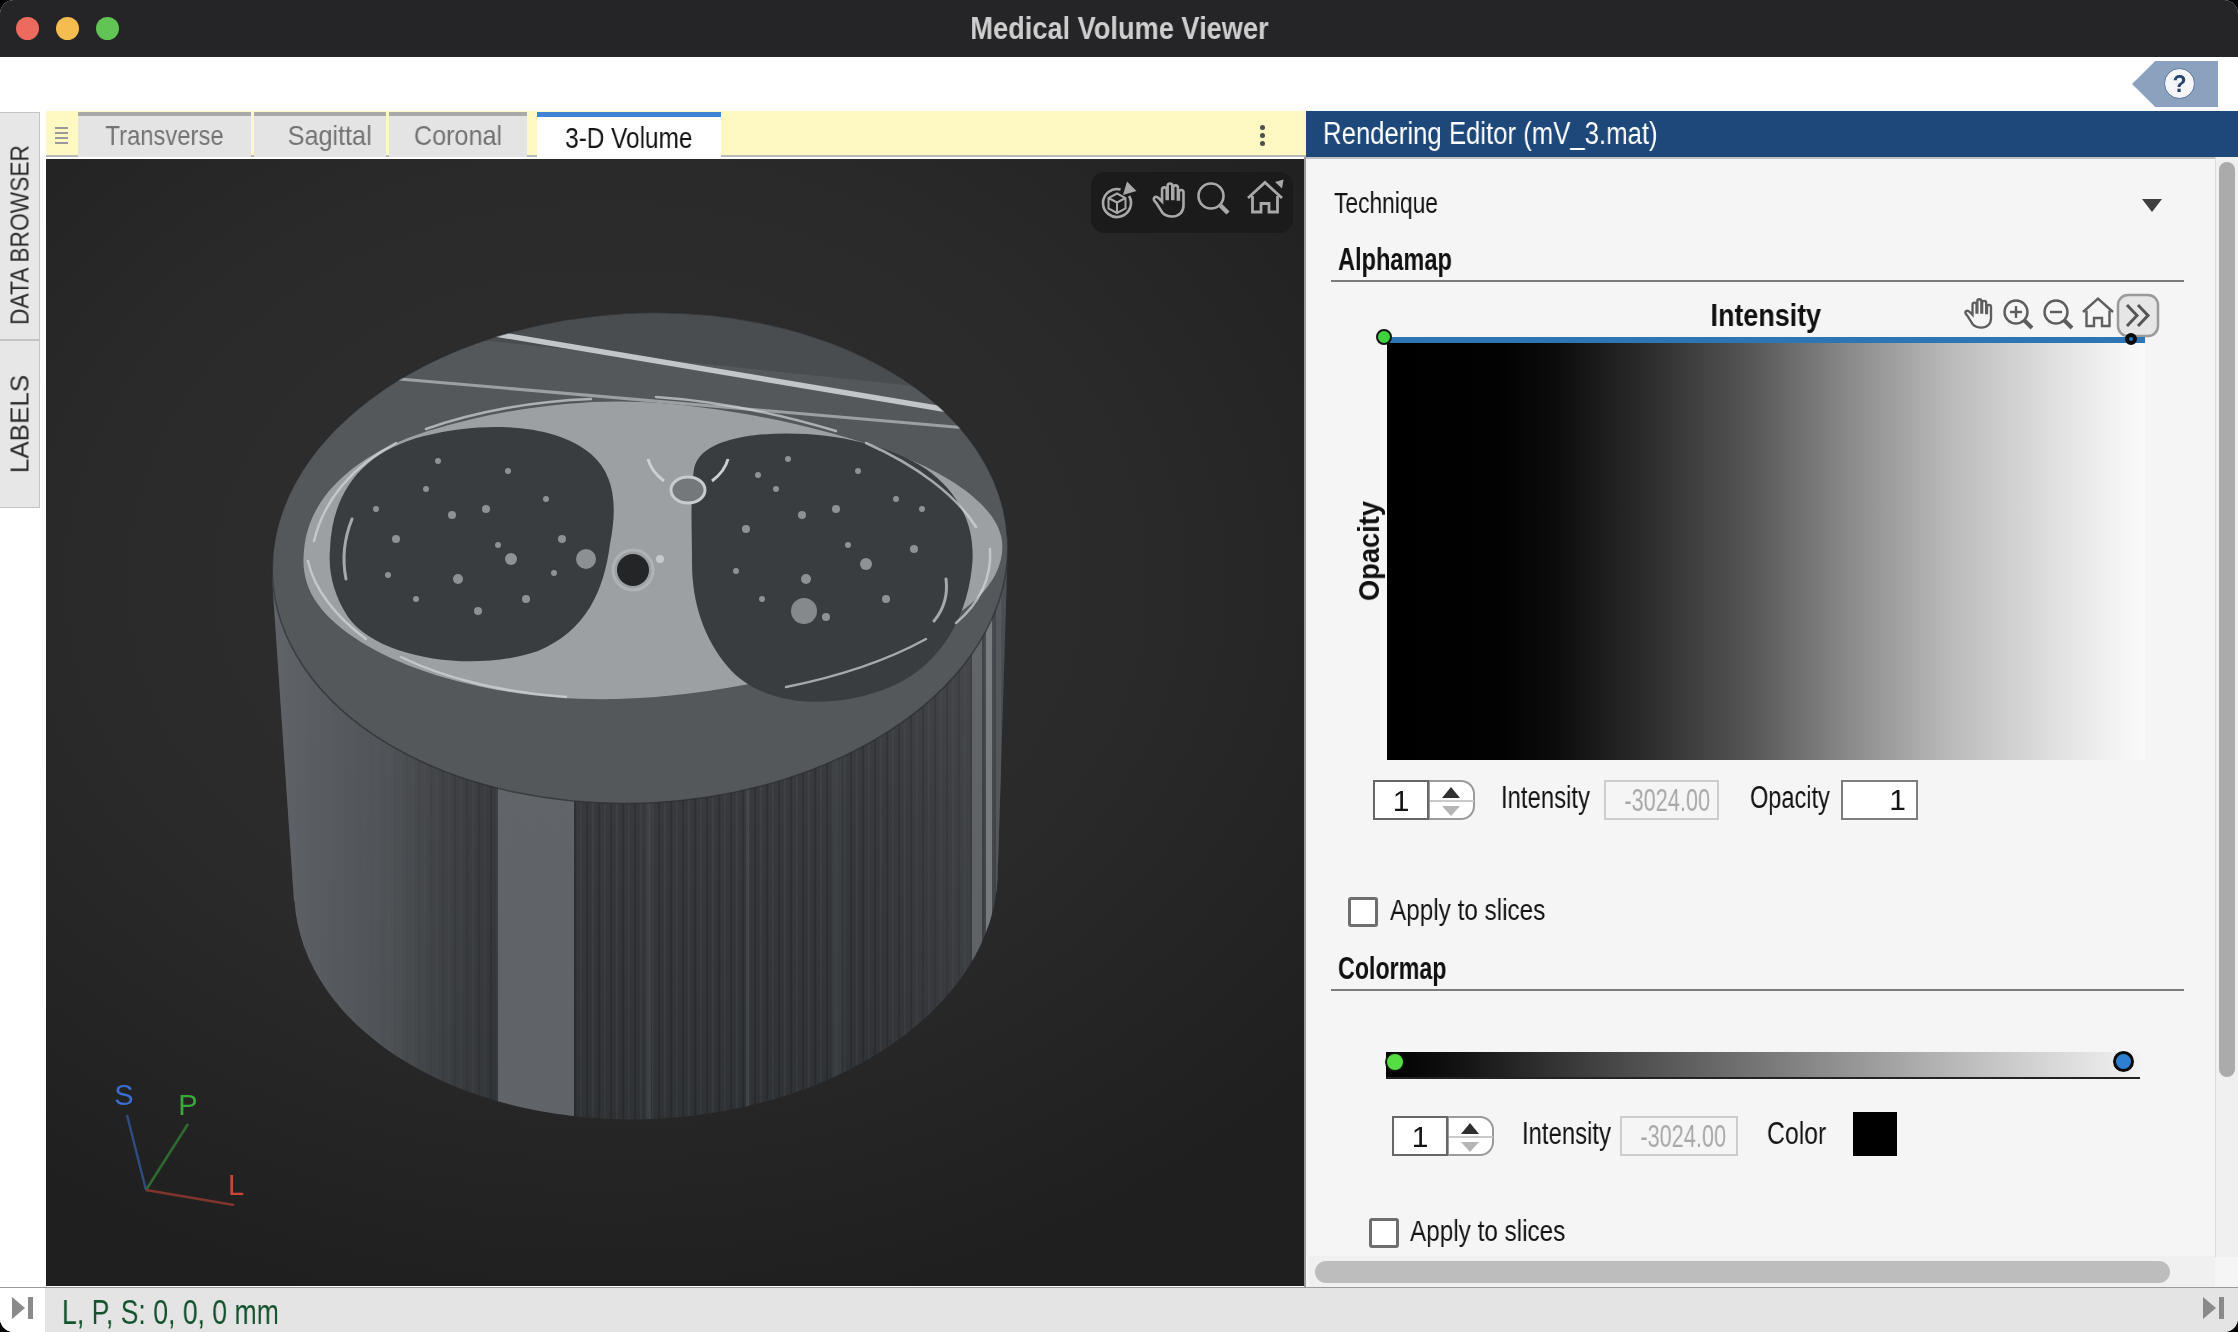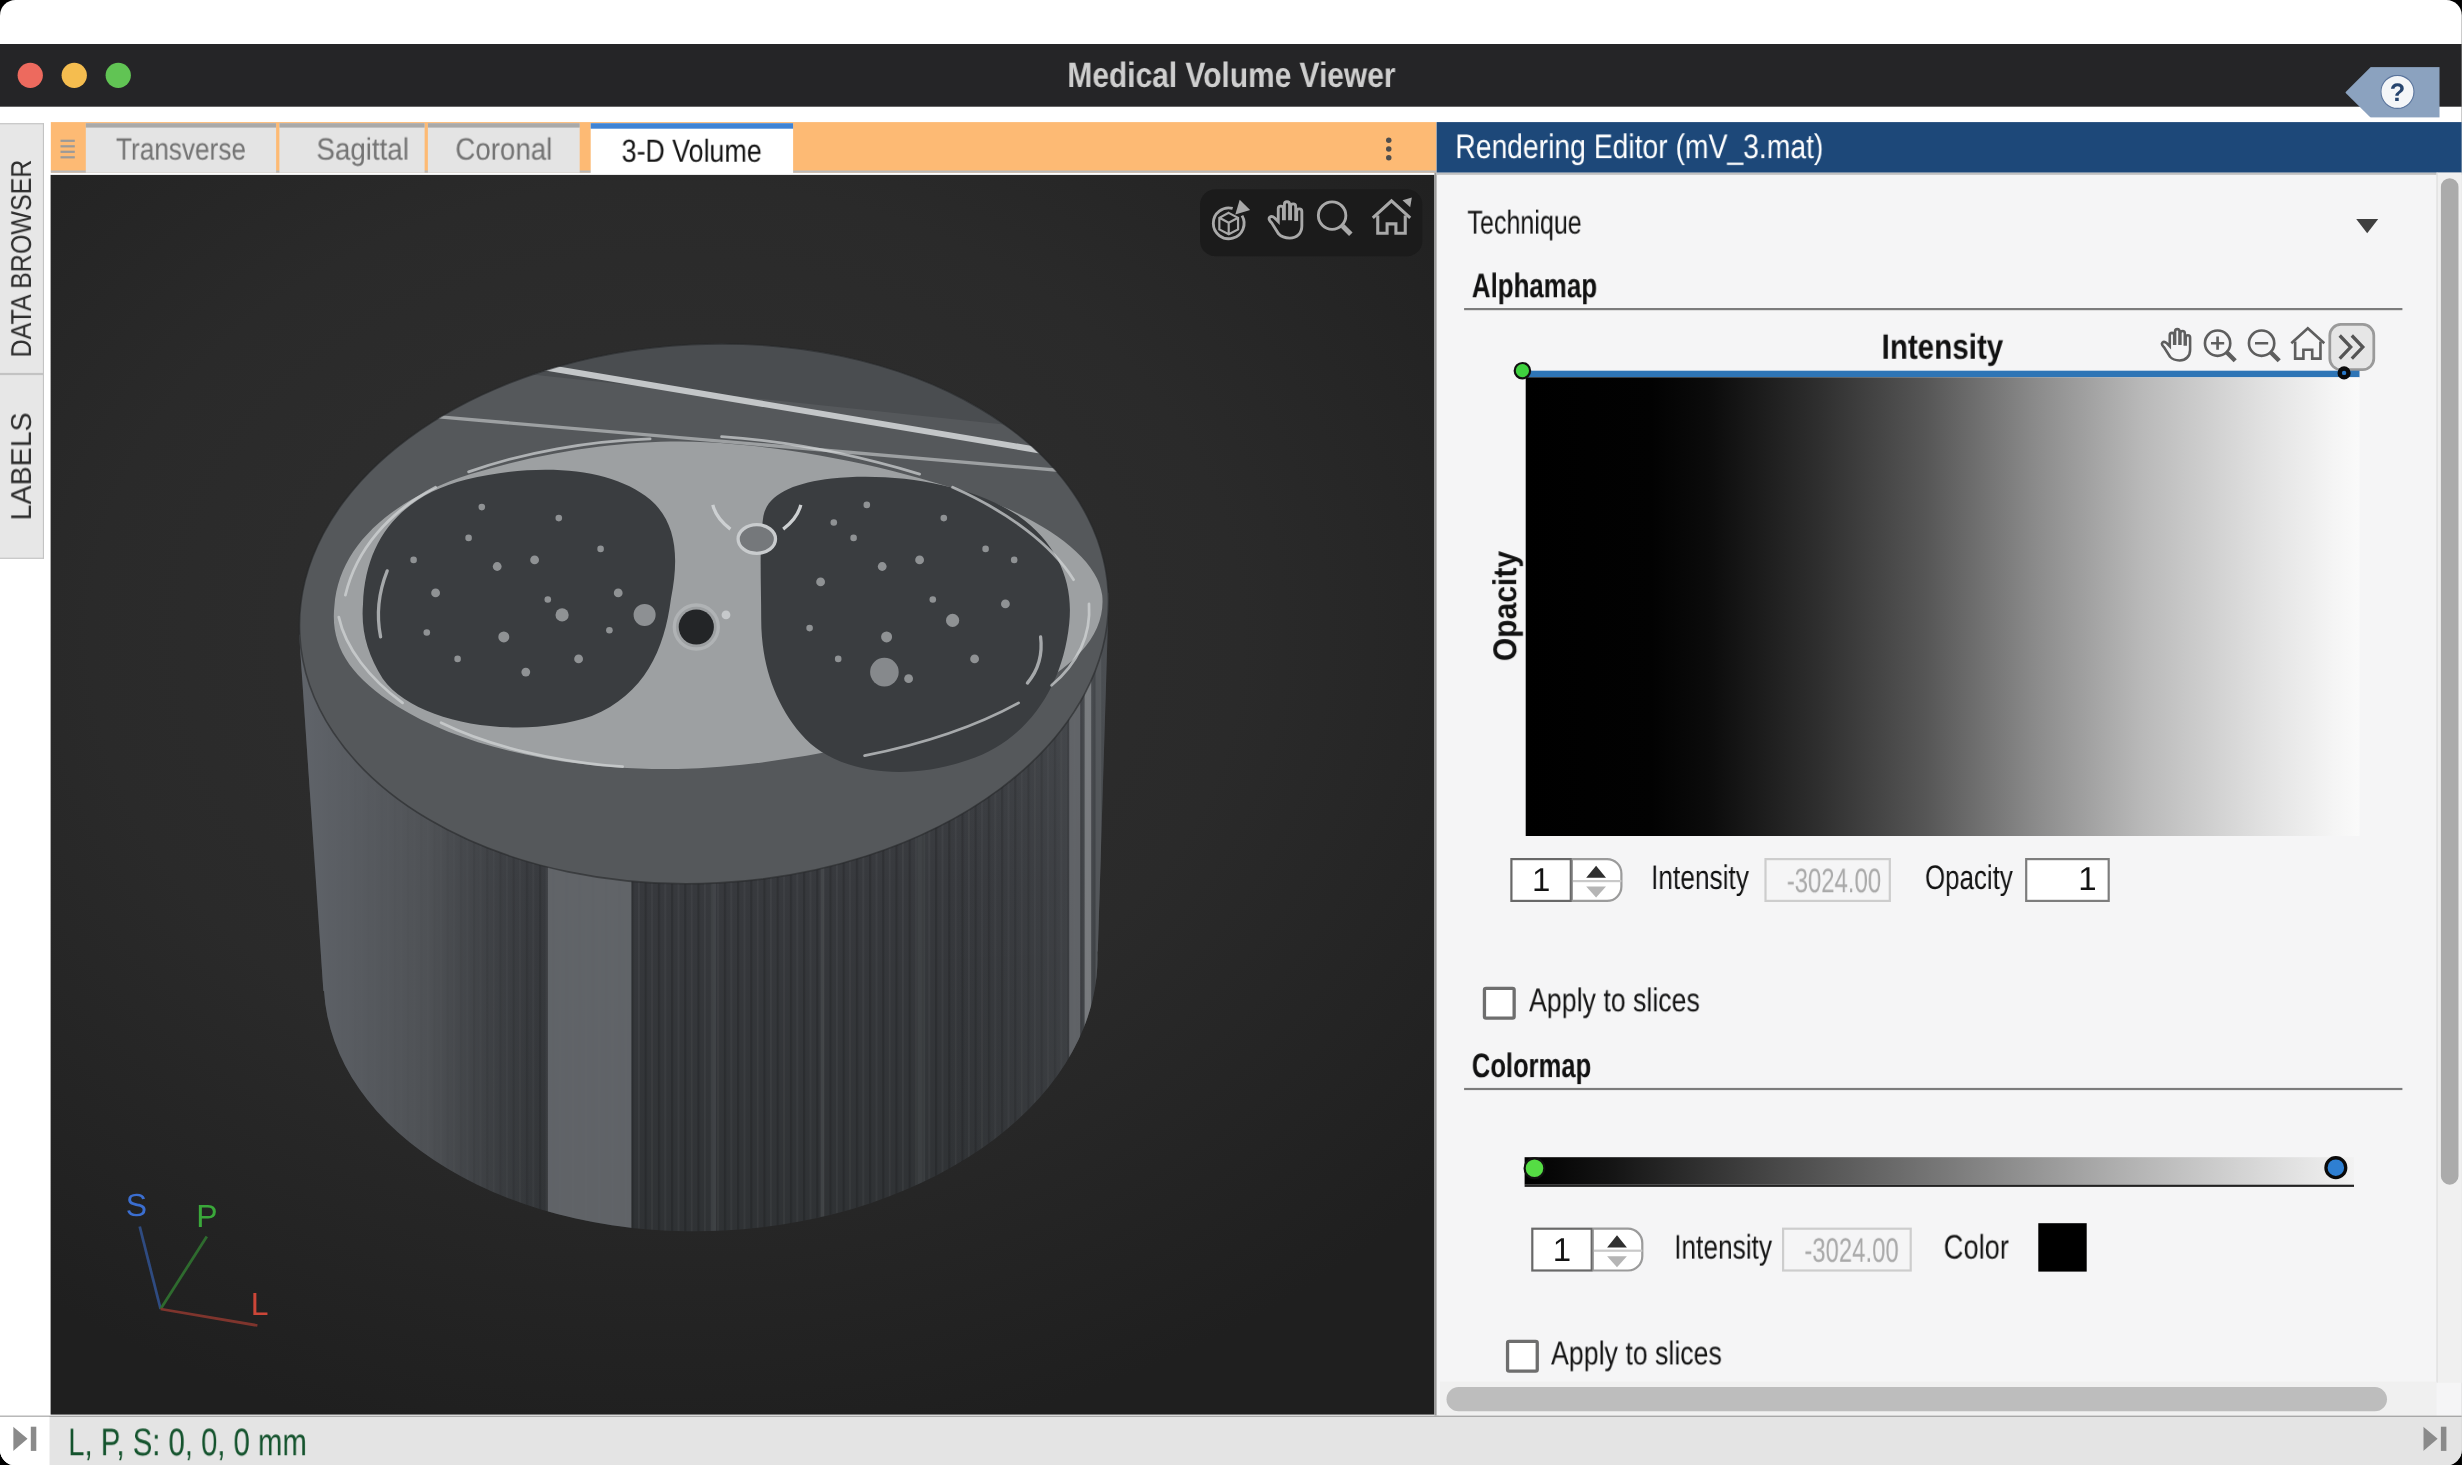--- a/index.html
+++ b/index.html
@@ -1,31 +1,31 @@
 <!DOCTYPE html>
 <html><head>
 <meta charset="utf-8">
 <style>
 * { margin:0; padding:0; box-sizing:border-box; }
 html,body { width:2238px; height:1332px; background:#000; font-family:"Liberation Sans", sans-serif; -webkit-font-smoothing:antialiased; }
 #win { position:absolute; left:0; top:0; width:2238px; height:1332px; border-radius:14px; overflow:hidden; background:#fff; }
 .t { display:inline-block; transform:scaleX(var(--s,.8)); transform-origin:0 50%; white-space:pre; will-change:transform; }
 .tc { transform-origin:50% 50%; }
 
-#titlebar { position:absolute; left:0; top:0; width:2238px; height:57px; background:#252527;margin-top:40px; }
+#titlebar { position:absolute; left:0; top:0; width:2238px; height:57px; background:#252527; }
 .tl { position:absolute; top:17px; width:23px; height:23px; border-radius:50%; }
 #title { position:absolute; left:0; top:0; width:2238px; height:57px; line-height:57px; text-align:center; color:#cecece; font-size:32px; font-weight:bold; }
 
 #bluebar { position:absolute; left:0; top:57px; width:2238px; height:54px; background:#1d4775; }
 #bluebar .mtab { position:absolute; top:0; height:54px; line-height:56px; color:#fff; font-size:29px; }
 
 #helpbtn { position:absolute; left:2132px; top:61px; width:86px; height:46px; background:#8ba2bf; clip-path:polygon(0 50%, 27% 0, 100% 0, 100% 100%, 27% 100%); }
 #helpcirc { position:absolute; left:2164px; top:68px; width:31px; height:31px; border-radius:50%; background:#f4f6f8; border:1px solid #5a749c; color:#27456e; font-weight:bold; font-size:23px; text-align:center; line-height:30px; will-change:transform; }
 
-#tabstrip { position:absolute; left:46px; top:111px; width:1260px; height:46px; background:#fdba74; border-bottom:2px solid #b9b9b9; }
+#tabstrip { position:absolute; left:46px; top:111px; width:1260px; height:46px; background:#fef9c3; border-bottom:2px solid #b9b9b9; }
 .vtab { position:absolute; top:1px; height:45px; background:#e4e4e4; border-top:4px solid #a9a9a9; color:#737373; font-size:28px; text-align:center; line-height:40px; }
 #tabsel { position:absolute; top:1px; left:491px; width:184px; height:48px; background:#ffffff; border-top:5.5px solid #3f83d4; color:#141414; font-size:29px; text-align:center; line-height:42px; }
 #grip { position:absolute; left:9px; top:16px; width:13px; height:17px; }
 #grip div { height:2px; background:#9a9a9a; margin-bottom:3px; }
 #dots3 { position:absolute; left:1214px; top:14px; width:6px; }
 #dots3 div { width:5px; height:5px; border-radius:50%; background:#4e4e4e; margin-bottom:3px; }
 
 #sidebar { position:absolute; left:0; top:111px; width:46px; height:1176px; background:#ffffff; }
 .stab { position:absolute; left:0; width:40px; background:#e7e7e7; border:1px solid #c3c3c3; border-left:none; }
 .stab span { position:absolute; left:50%; top:50%; transform:translate(-50%,-50%) rotate(-90deg); white-space:nowrap; color:#2d2d2d; font-size:26px; }

